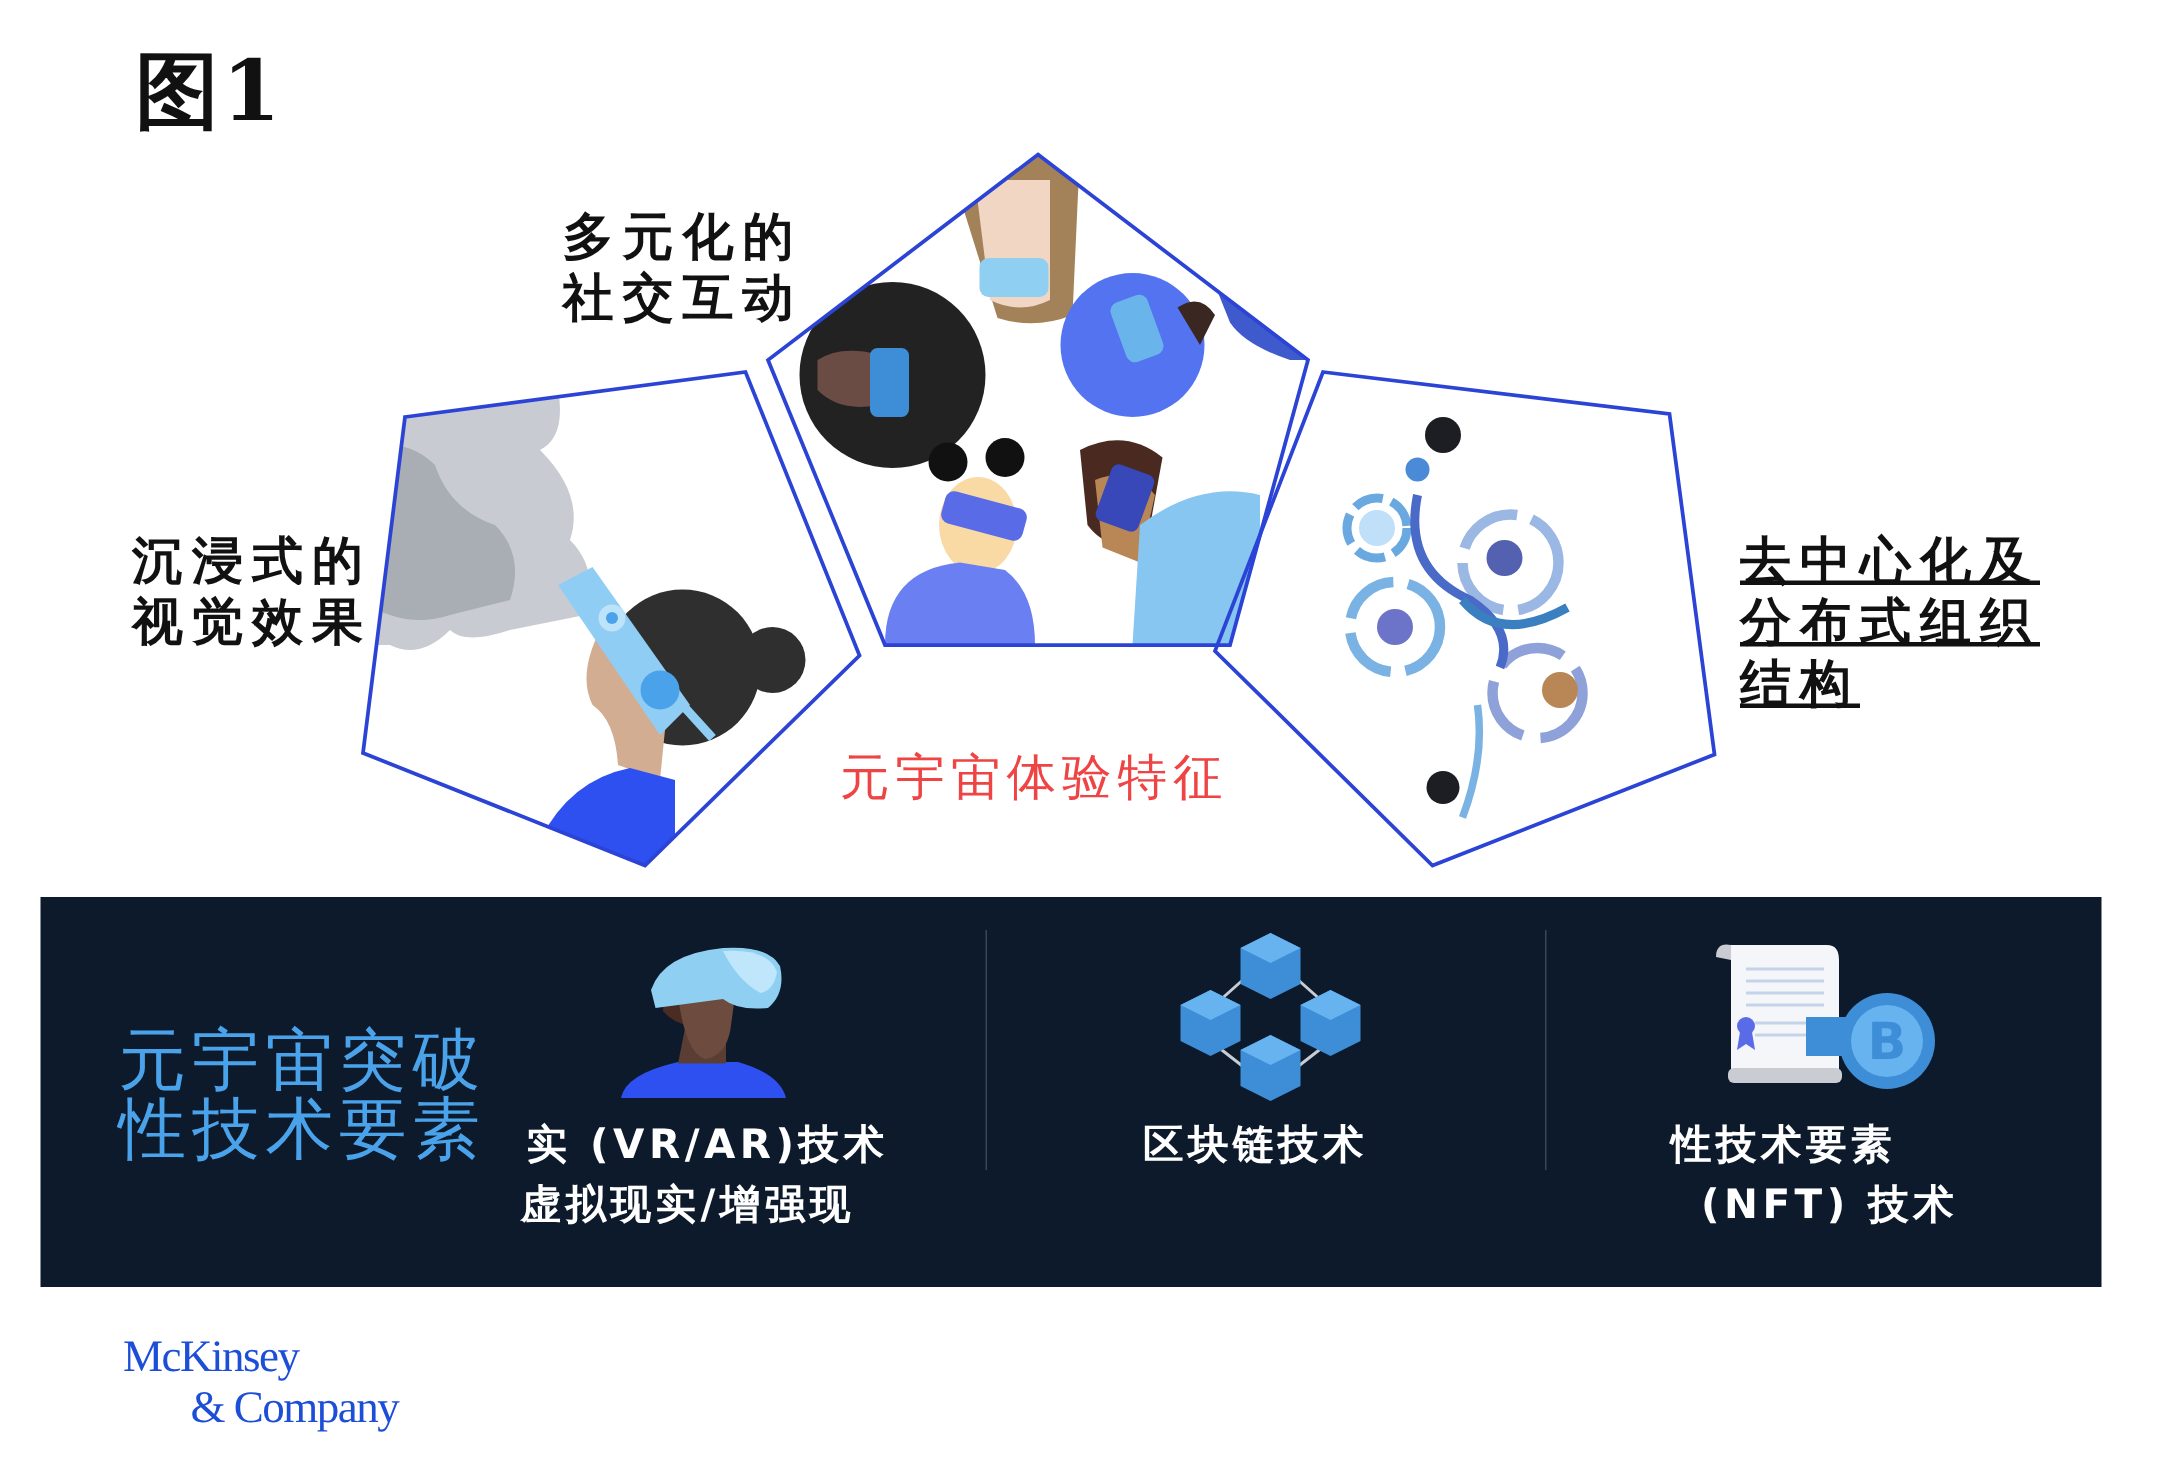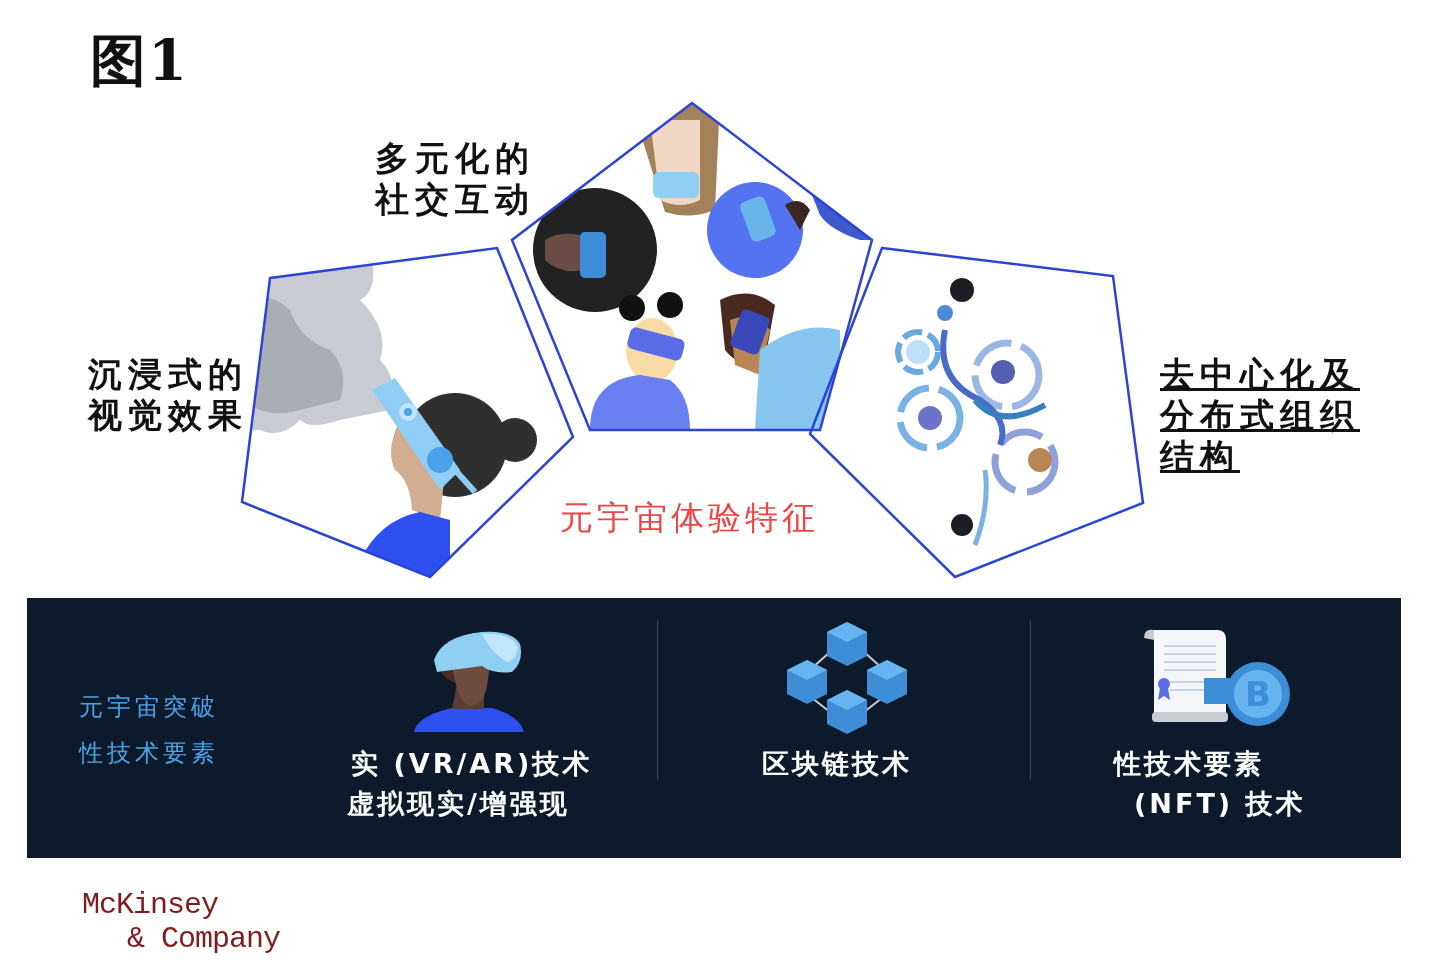--- a/index.html
+++ b/index.html
@@ -5,24 +5,24 @@
   html, body { margin:0; padding:0; background:#ffffff; }
   body { width:1440px; height:976px; position:relative; overflow:hidden;
          font-family:"DejaVu Serif", serif; color:#111; }
   .abs { position:absolute; }
   .fig-title { left:90px; top:24px; font-size:56px; font-weight:bold; font-family:"DejaVu Serif", serif; letter-spacing:2px; }
   .label-black { font-size:34px; line-height:41px; color:#111; font-weight:bold; letter-spacing:6px; font-family:"DejaVu Serif", serif; }
   .center-title { left:560px; top:484px; font-size:33px; color:#ef4444; letter-spacing:4px; font-family:"DejaVu Serif", serif;margin-top:12px; }
   svg.pents { position:absolute; left:0; top:0; }
   .band { left:27px; top:598px; width:1374px; height:260px; background:#0c1a2b; }
   .band-divider { position:absolute; top:22px; width:1px; height:160px; background:#3a4656; }
-  .band-heading { position:absolute; left:52px; top:86px; font-size:24px; line-height:46px; color:#4aa3ea; letter-spacing:4px; font-family:"DejaVu Serif", serif; }
+  .band-heading { position:absolute; left:52px; top:86px; font-size:45px; line-height:46px; color:#4aa3ea; letter-spacing:4px; font-family:"DejaVu Serif", serif; }
   .tech-label { position:absolute; color:#ffffff; font-size:27px; line-height:40px; letter-spacing:3px; font-family:"DejaVu Sans", sans-serif; font-weight:bold; white-space:nowrap; }
   .tech-icon { position:absolute; }
-  .logo { left:82px; top:888px; font-family:Liberation Mono, monospace; color:#7f1d1d; font-size:30px; line-height:34px; letter-spacing:-1px; }
+  .logo { left:82px; top:888px; font-family:Liberation Serif, serif; color:#1d4ed8; font-size:30px; line-height:34px; letter-spacing:-1px; }
   .logo .l2 { padding-left:45px; display:block; }
 </style>
 </head>
 <body>
 
 <div class="abs fig-title">图1</div>
 
 <svg class="pents" width="1440" height="600" viewBox="0 0 1440 600">
   <defs>
     <clipPath id="clipL">

